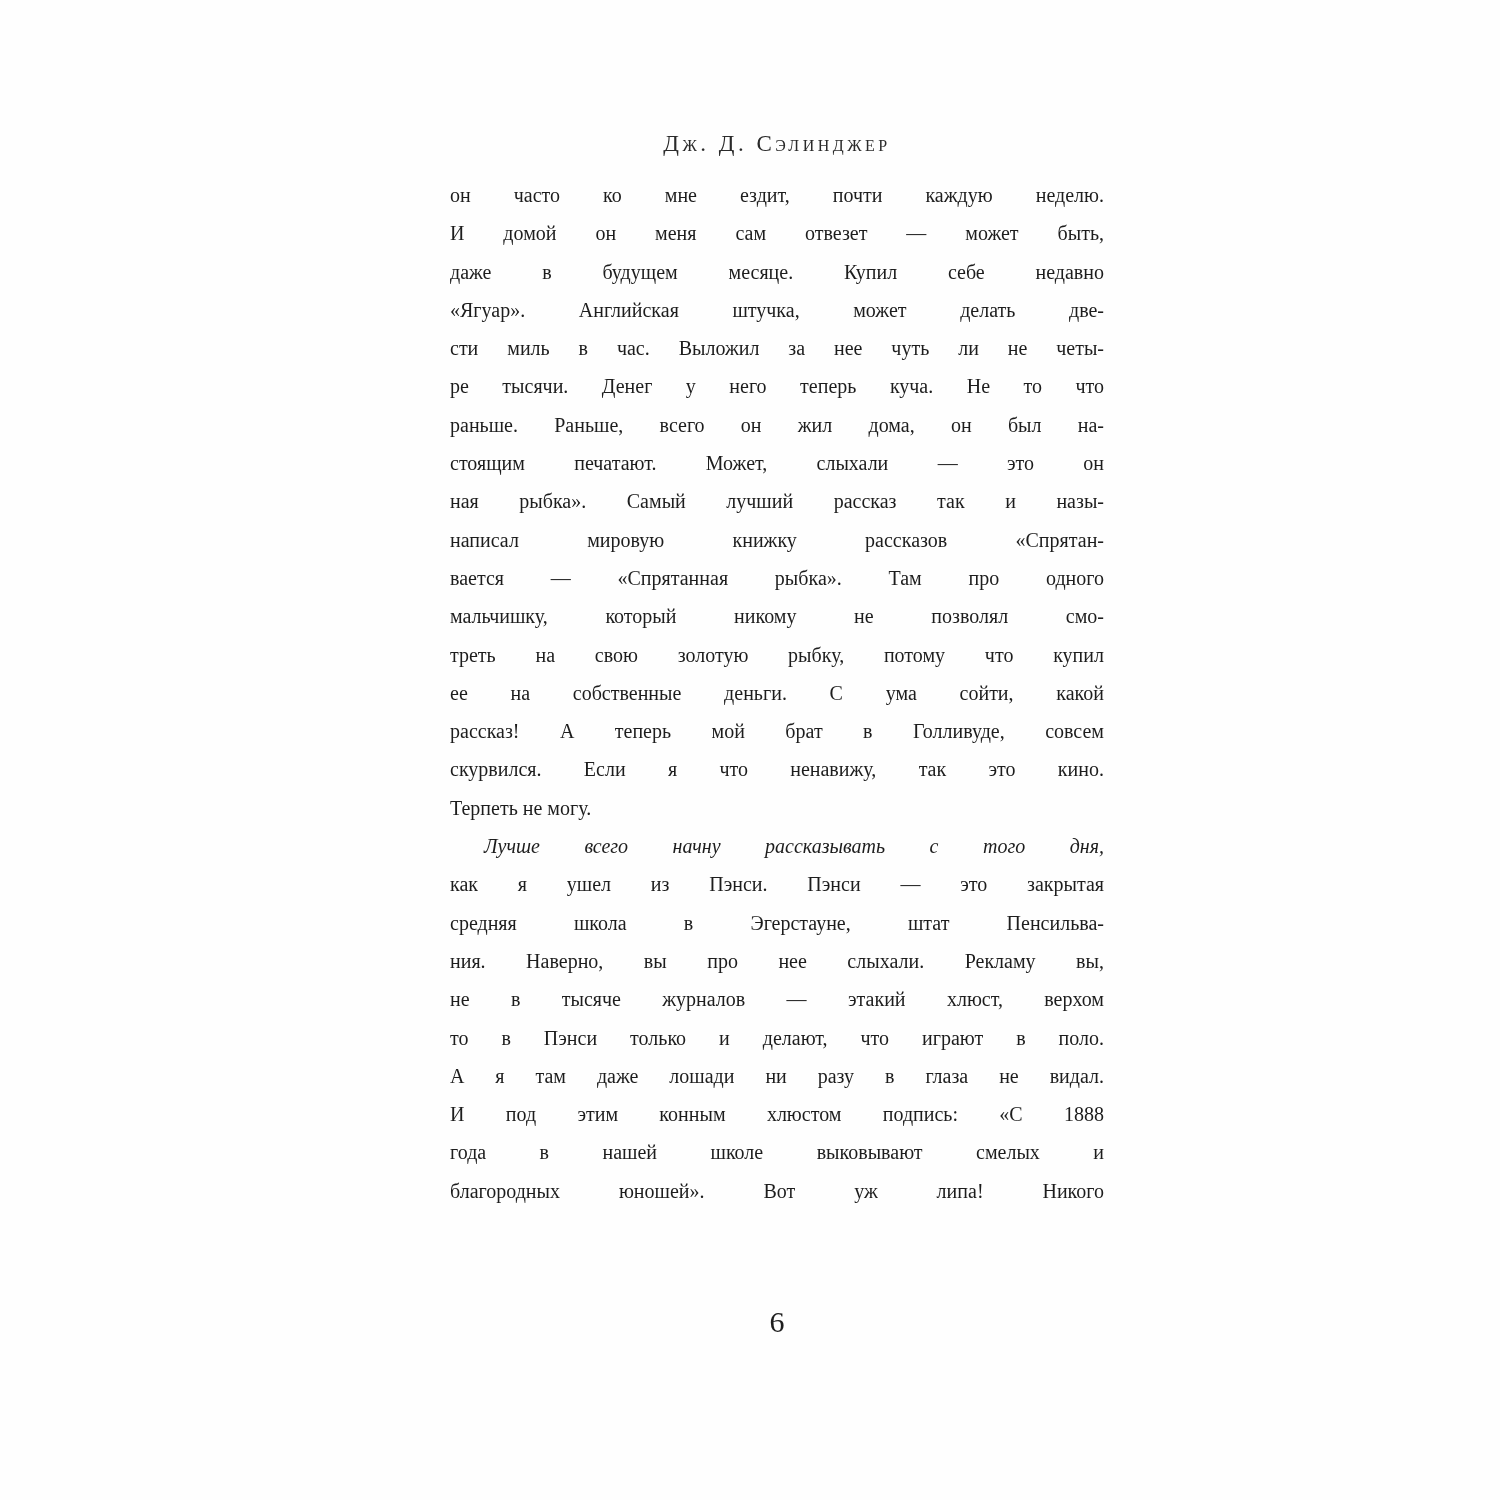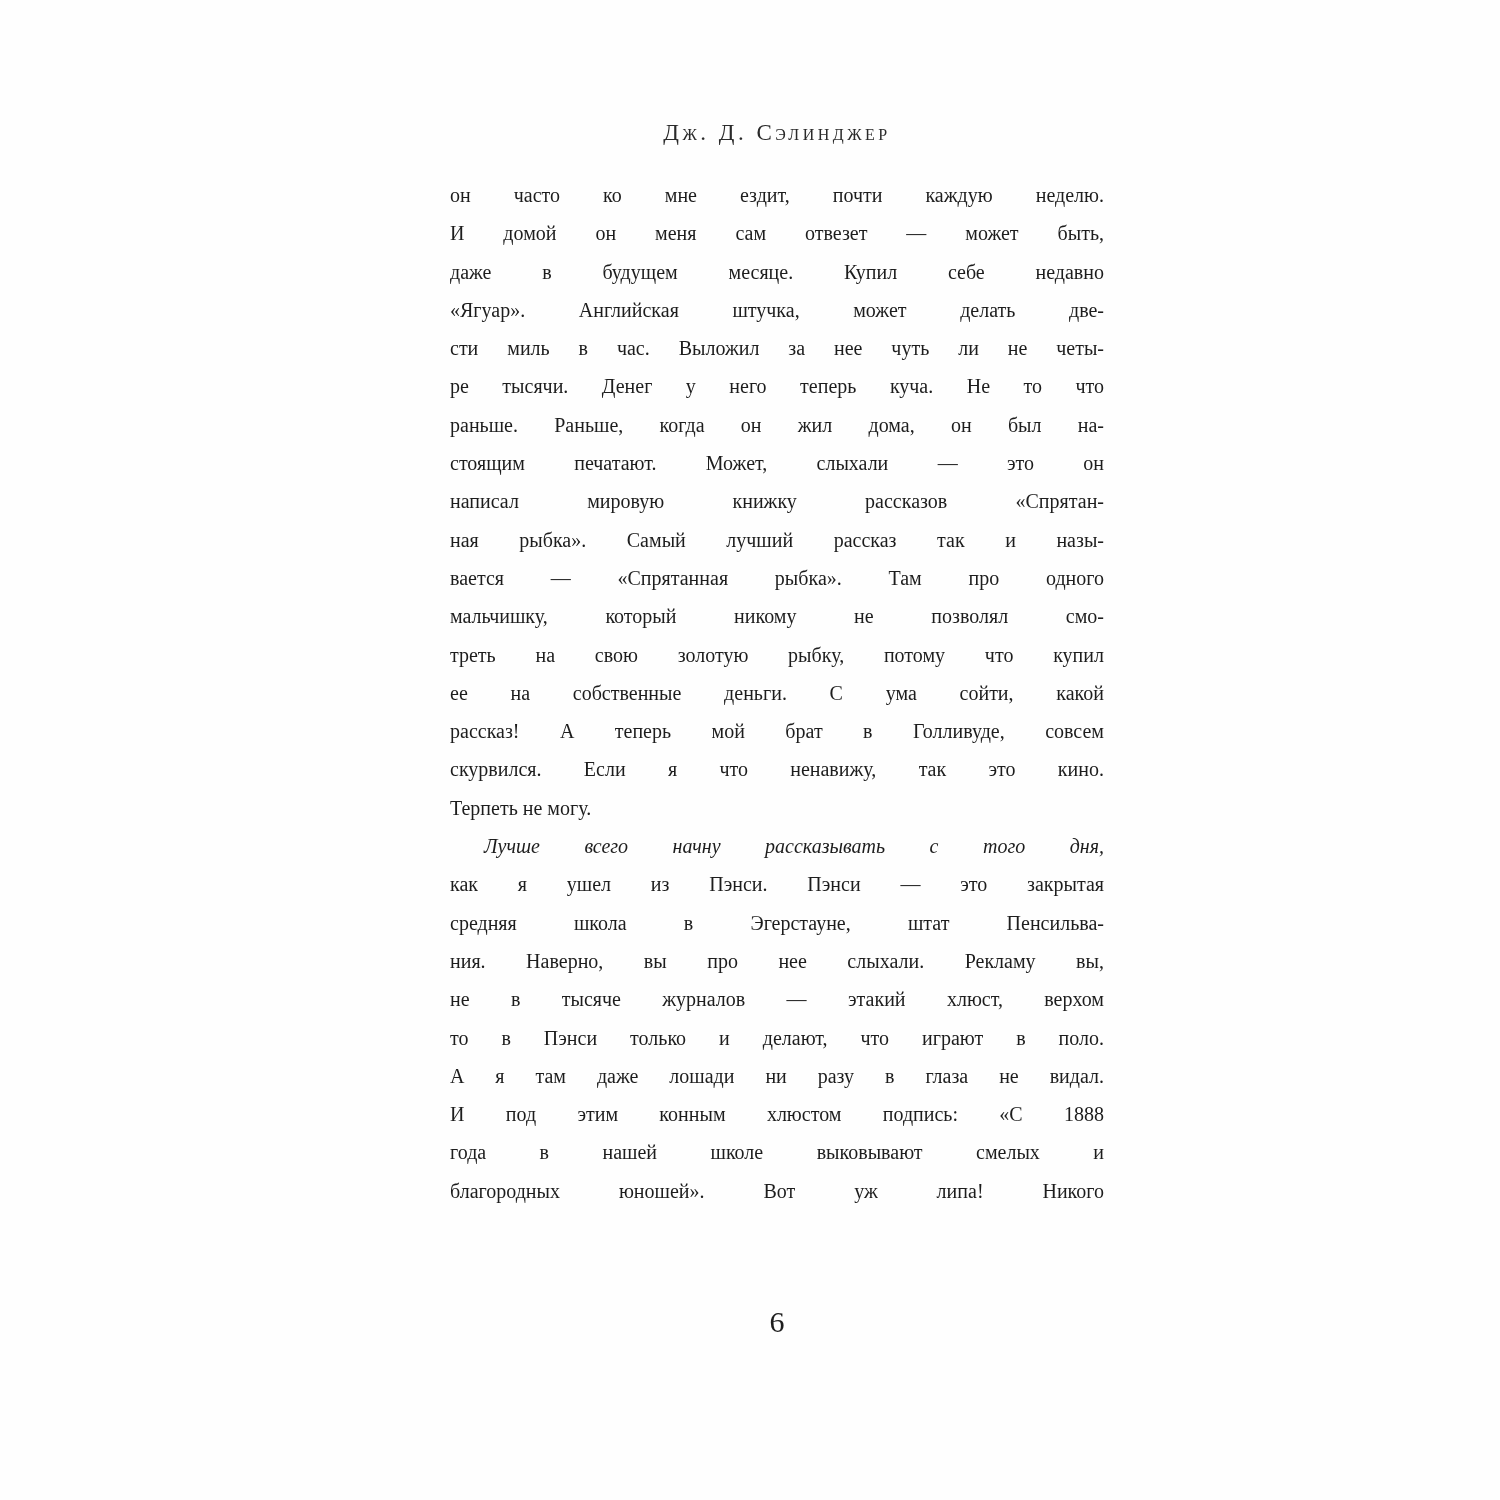--- a/index.html
+++ b/index.html
@@ -11,21 +11,21 @@
     position: relative;
     width: 1500px;
     height: 1500px;
     background: #fefefe;
     font-family: "Liberation Serif", "DejaVu Serif", serif;
     color: #1d1d1d;
     overflow: hidden;
   }
   .running-head {
     position: absolute;
-    top: 119px;
+    top: 130px;
     left: 450px;
     width: 654px;
     text-align: center;
     font-size: 23px;
     line-height: 27px;
     font-variant: small-caps;
     letter-spacing: 3.5px;
     color: #2a2a2a;
   }
   .text-column {
@@ -65,24 +65,24 @@
 <div class="page">
   <div class="running-head">Дж. Д. Сэлинджер</div>
 
   <div class="text-column">
       <div class="line">он часто ко мне ездит, почти каждую неделю.</div>
       <div class="line">И домой он меня сам отвезет — может быть,</div>
       <div class="line">даже в будущем месяце. Купил себе недавно</div>
       <div class="line">«Ягуар». Английская штучка, может делать две-</div>
       <div class="line">сти миль в час. Выложил за нее чуть ли не четы-</div>
       <div class="line">ре тысячи. Денег у него теперь куча. Не то что</div>
-      <div class="line">раньше. Раньше, когда он жил дома, он был на-</div>
+      <div class="line">раньше. Раньше, всего он жил дома, он был на-</div>
       <div class="line">стоящим печатают. Может, слыхали — это он</div>
+      <div class="line">ная рыбка». Самый лучший рассказ так и назы-</div>
       <div class="line">написал мировую книжку рассказов «Спрятан-</div>
-      <div class="line">ная рыбка». Самый лучший рассказ так и назы-</div>
       <div class="line">вается — «Спрятанная рыбка». Там про одного</div>
       <div class="line">мальчишку, который никому не позволял смо-</div>
       <div class="line">треть на свою золотую рыбку, потому что купил</div>
       <div class="line">ее на собственные деньги. С ума сойти, какой</div>
       <div class="line">рассказ! А теперь мой брат в Голливуде, совсем</div>
       <div class="line">скурвился. Если я что ненавижу, так это кино.</div>
       <div class="line para-end">Терпеть не могу.</div>
       <div class="line indent">Лучше всего начну рассказывать с того дня,</div>
       <div class="line">как я ушел из Пэнси. Пэнси — это закрытая</div>
       <div class="line">средняя школа в Эгерстауне, штат Пенсильва-</div>

